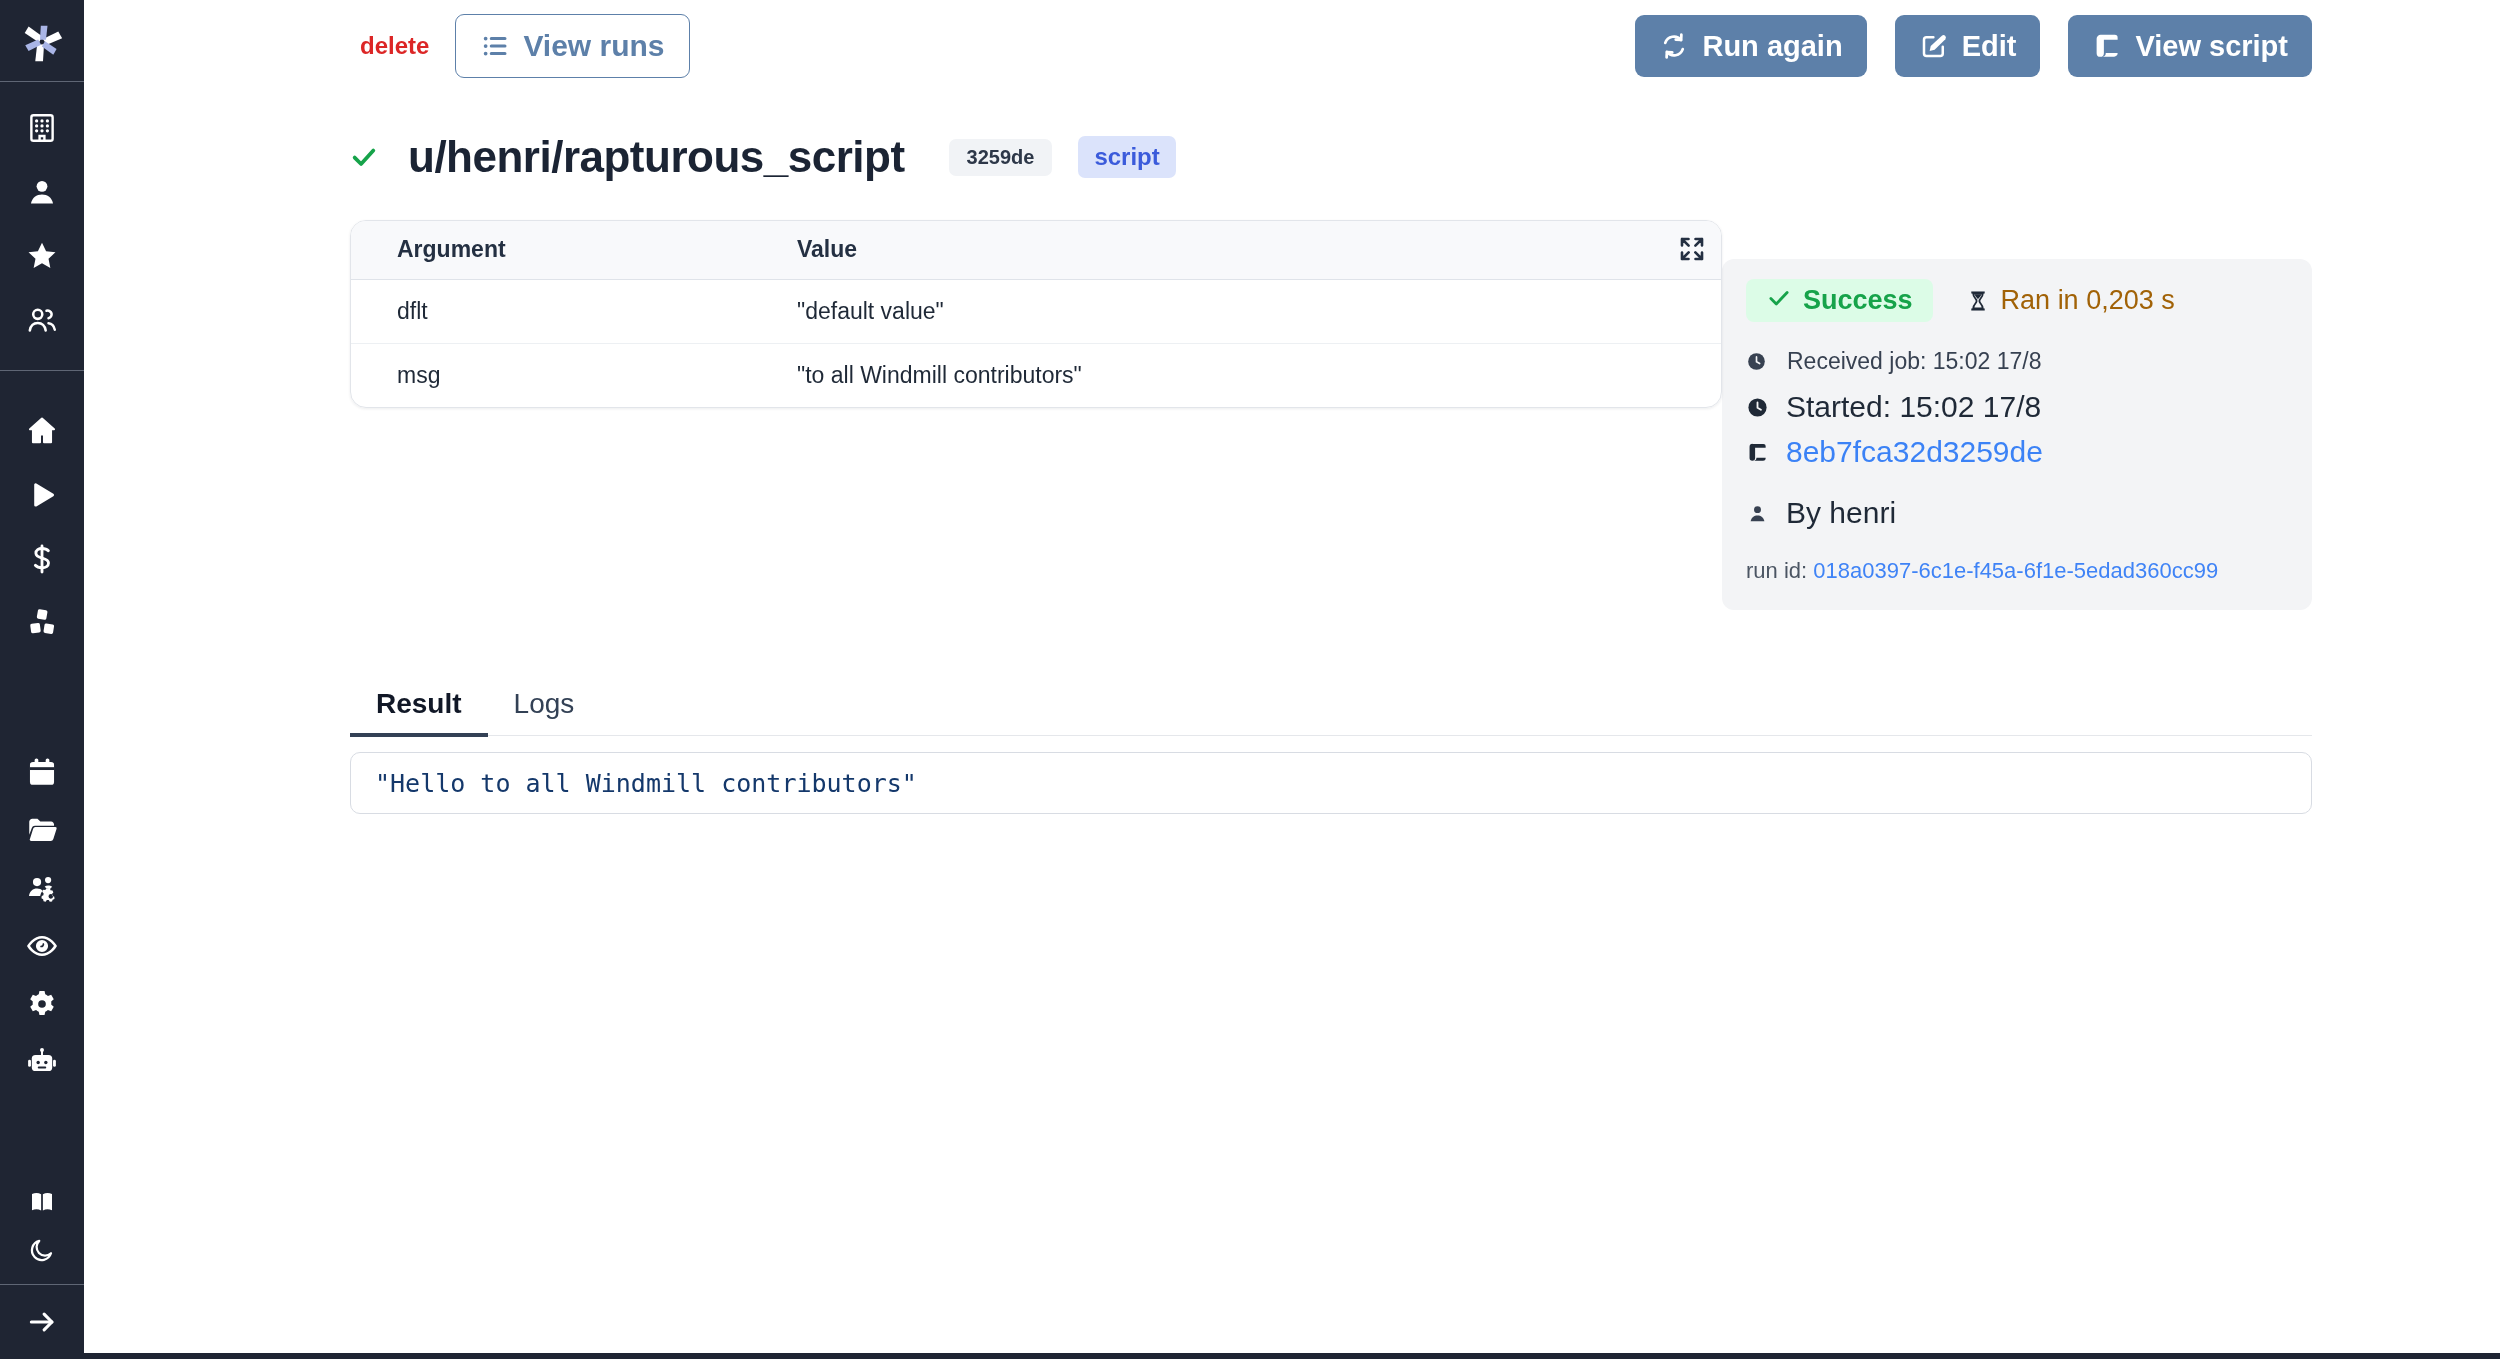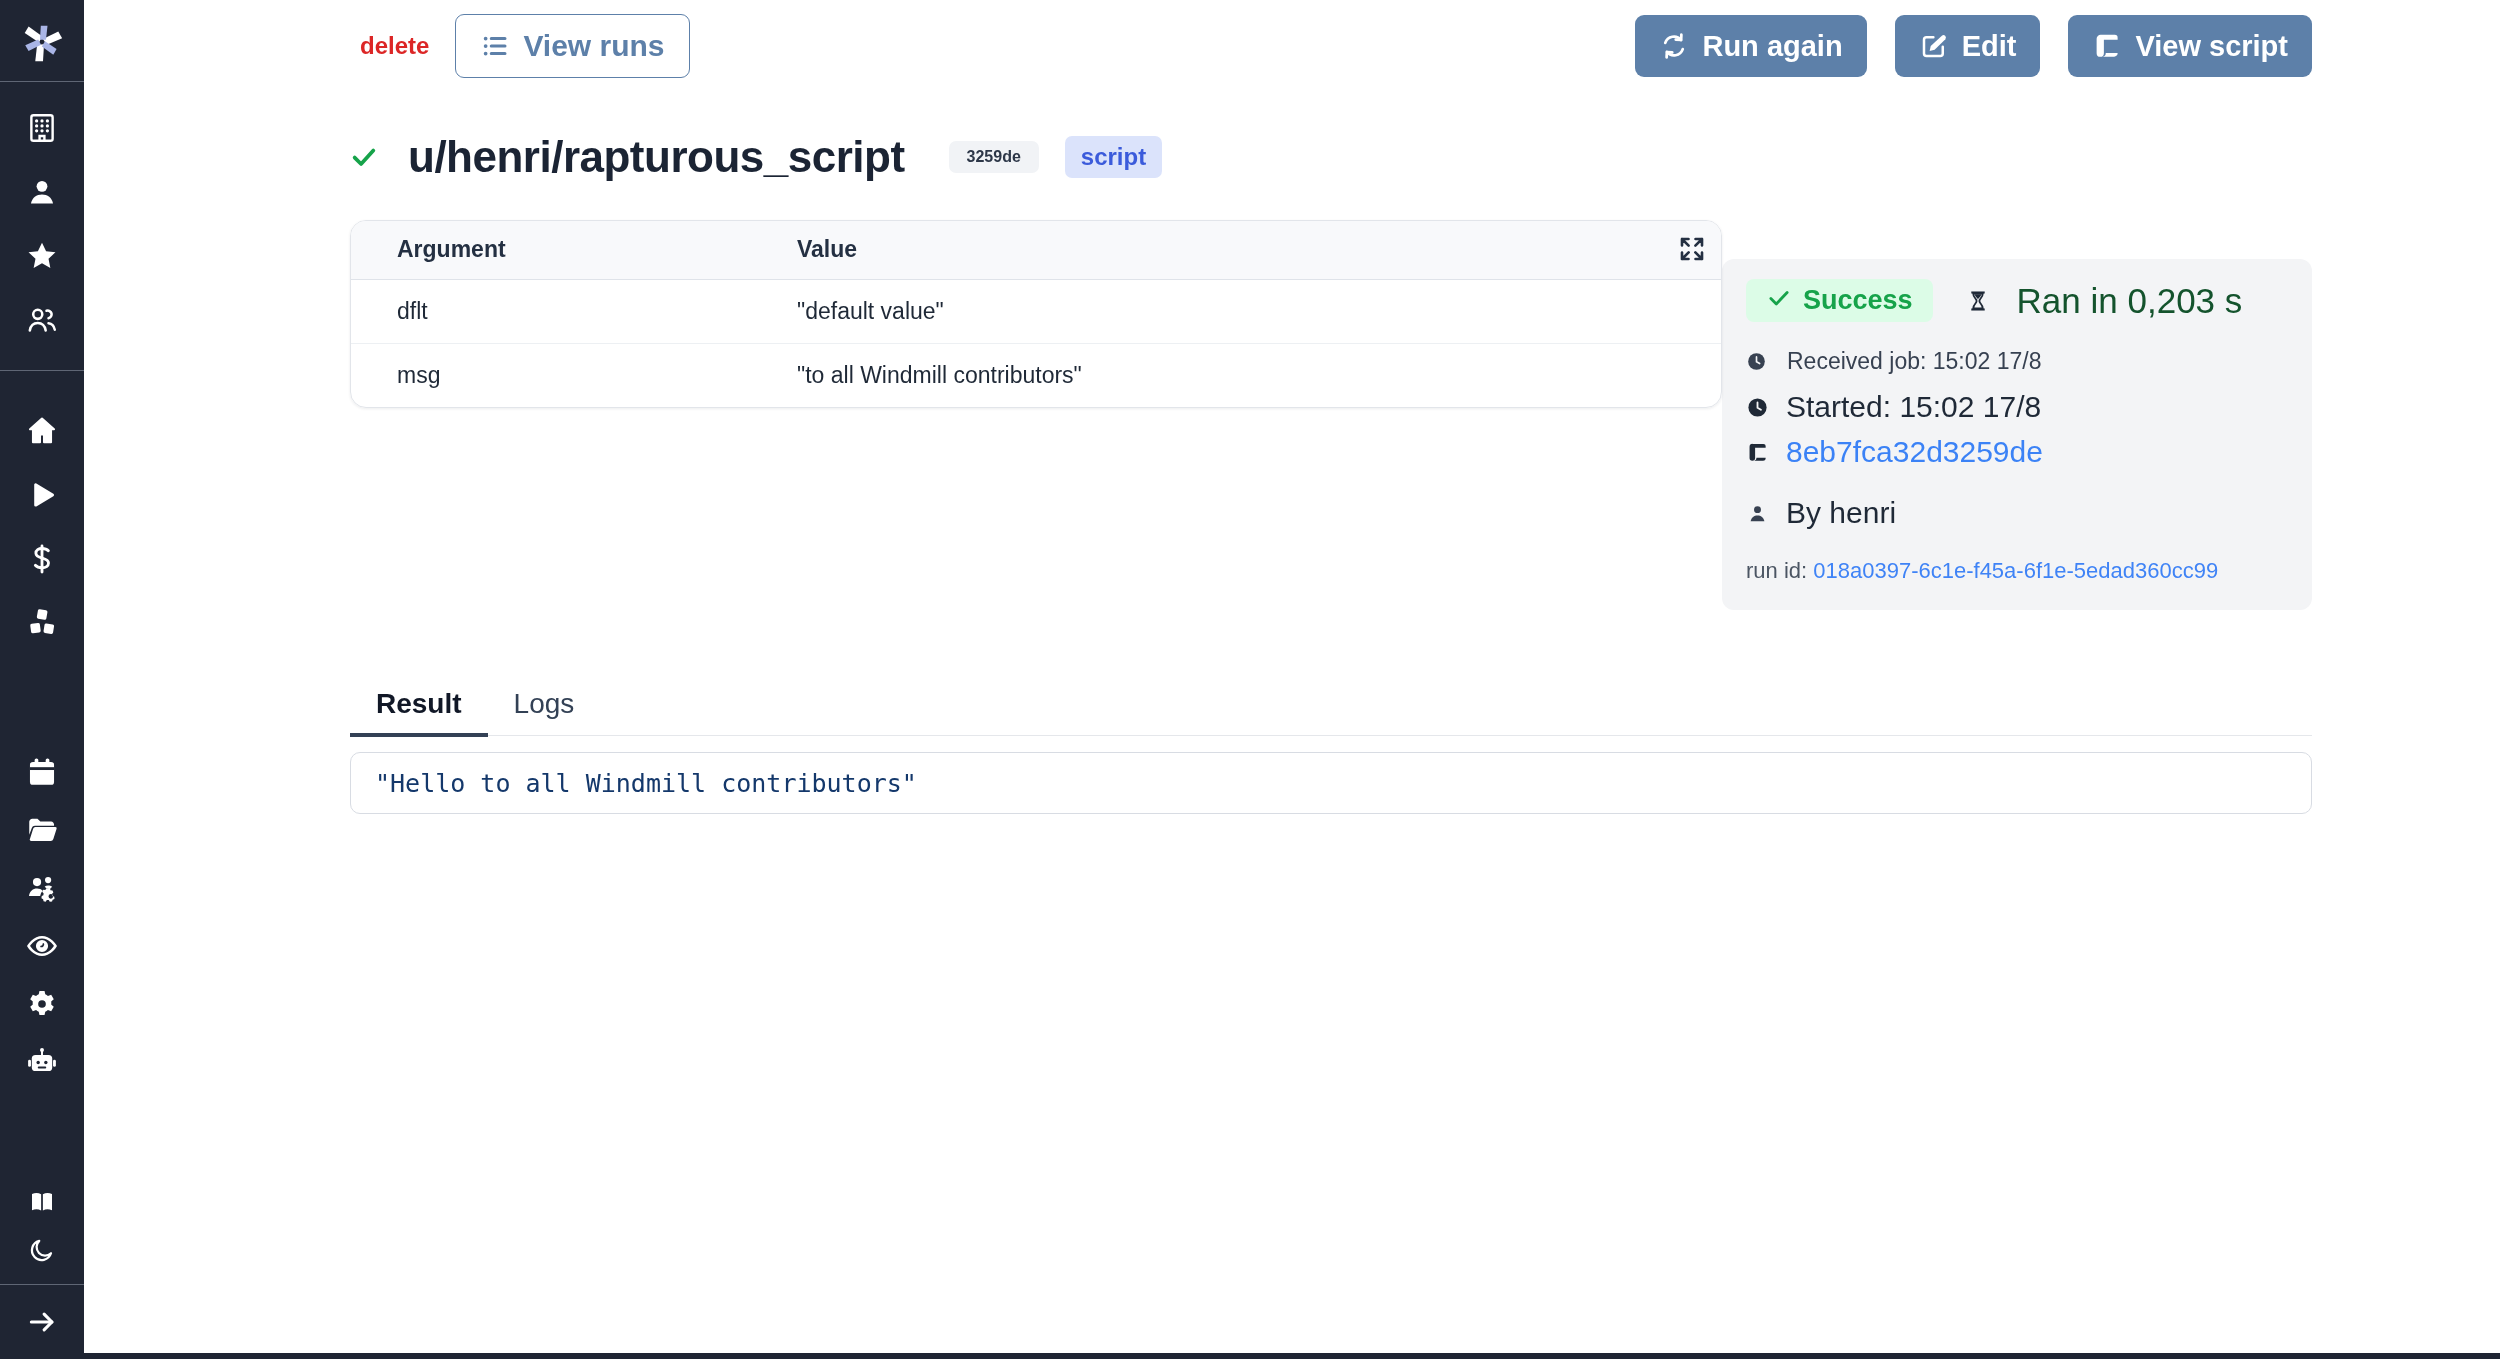--- a/index.html
+++ b/index.html
@@ -57,21 +57,21 @@
     font-family:"Liberation Sans", sans-serif;
   }
   .btn-primary svg, .view-runs-btn svg { width:30px; height:30px; }
   
   .title-row { margin-top:54px; display:flex; align-items:center; }
   .title-check { color:#16a34a; display:flex; }
   .title-check svg { width:28px; height:28px; }
   .page-title { margin-left:30px; font-size:44px; font-weight:800; color:#1b2434; letter-spacing:-0.5px; }
   .badge-hash {
     margin-left:44px; background:#f1f3f6; color:#2d3748;
-    font-weight:700; font-size:16px; padding:7px 18px; border-radius:7px;
+    font-weight:700; font-size:20px; padding:7px 18px; border-radius:7px;
   }
   .badge-script {
     margin-left:26px; background:#dbe3fb; color:#3b5bdb;
     font-weight:700; font-size:24px; padding:7px 16px; border-radius:7px;
   }
   
   .content-row { margin-top:38px; display:flex; align-items:flex-start; }
   .args-card {
     width:1372px; border:1px solid #e2e5ea; border-radius:16px;
     overflow:hidden; box-shadow:0 1px 3px rgba(16,24,40,.08);
@@ -94,21 +94,21 @@
     margin-left:auto; margin-top:39px; width:590px;
     background:#f3f4f6; border-radius:12px; padding:20px 24px 26px;
   }
   .status-top { display:flex; align-items:center; }
   .success-badge {
     display:flex; align-items:flex-start; gap:11px;
     background:#dcfce7; color:#16a34a;
     padding:6px 20px; border-radius:8px; font-size:27px; font-weight:600;
   }
   .success-badge svg { width:26px; height:26px; }
-  .duration { margin-left:32px; display:flex; align-items:center; gap:26px; font-size:35px; color:#14532d; font-weight:500; }
+  .duration { margin-left:32px; display:flex; align-items:center; gap:10px; font-size:27px; color:#a16207; font-weight:500; }
   .duration svg { width:26px; height:26px; color:#1f2937; }
   .meta { display:flex; align-items:center; }
   .meta svg { flex:none; }
   .meta-received { margin-top:26px; gap:20px; font-size:23px; color:#374151; }
   .meta-received svg { width:21px; height:21px; color:#374151; }
   .meta-started { margin-top:15px; gap:17px; font-size:30px; color:#1f2937; }
   .meta-started svg { width:23px; height:23px; color:#1f2937; }
   .meta-hash { margin-top:11px; gap:17px; font-size:30px; }
   .meta-hash svg { width:23px; height:23px; color:#1f2937; }
   .meta-hash a { color:#3b82f6; text-decoration:none; cursor:pointer; }

